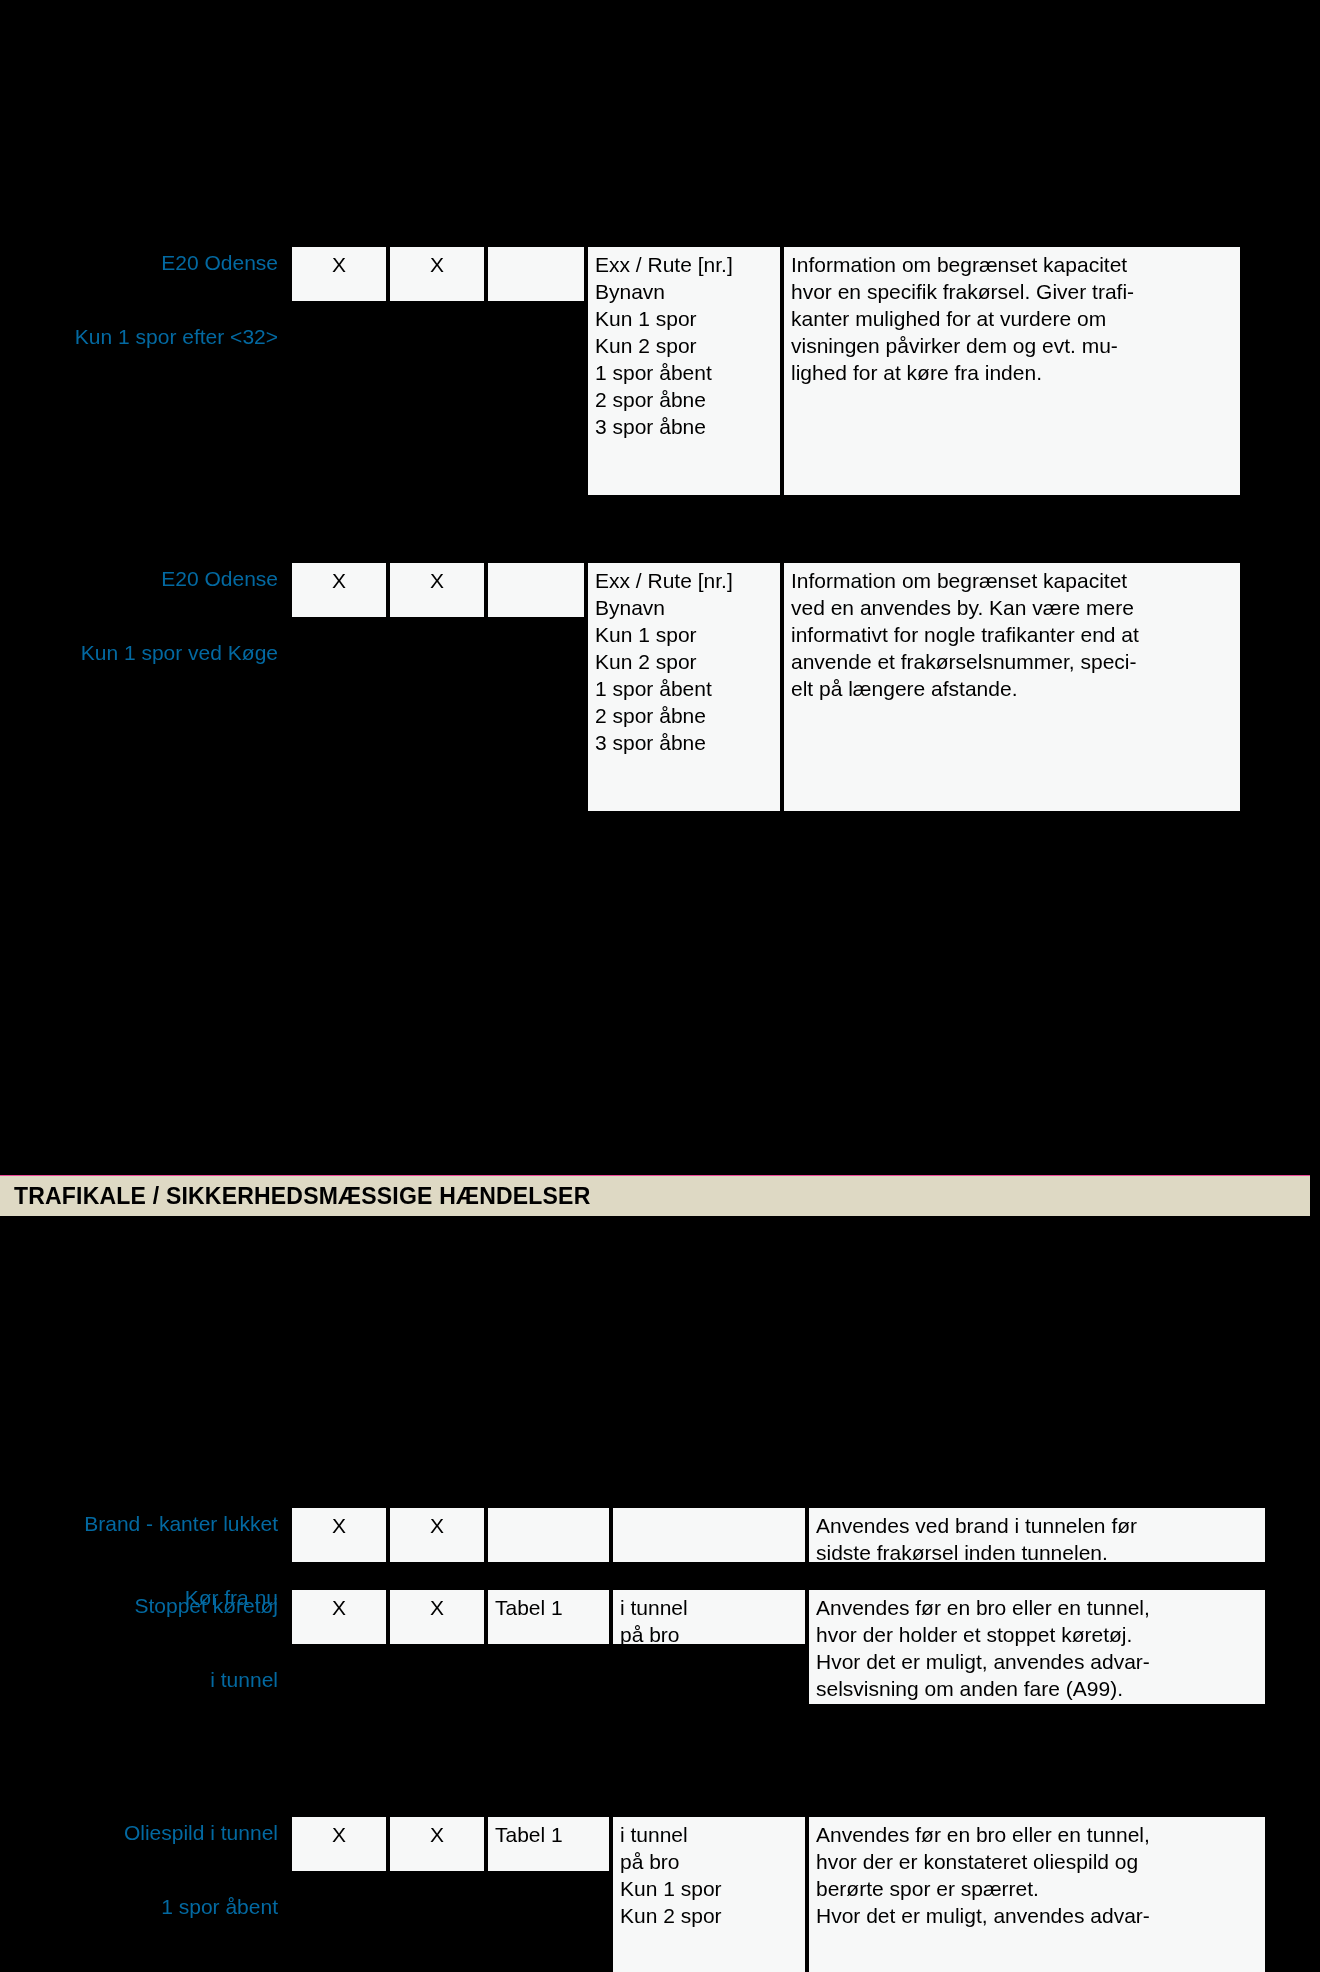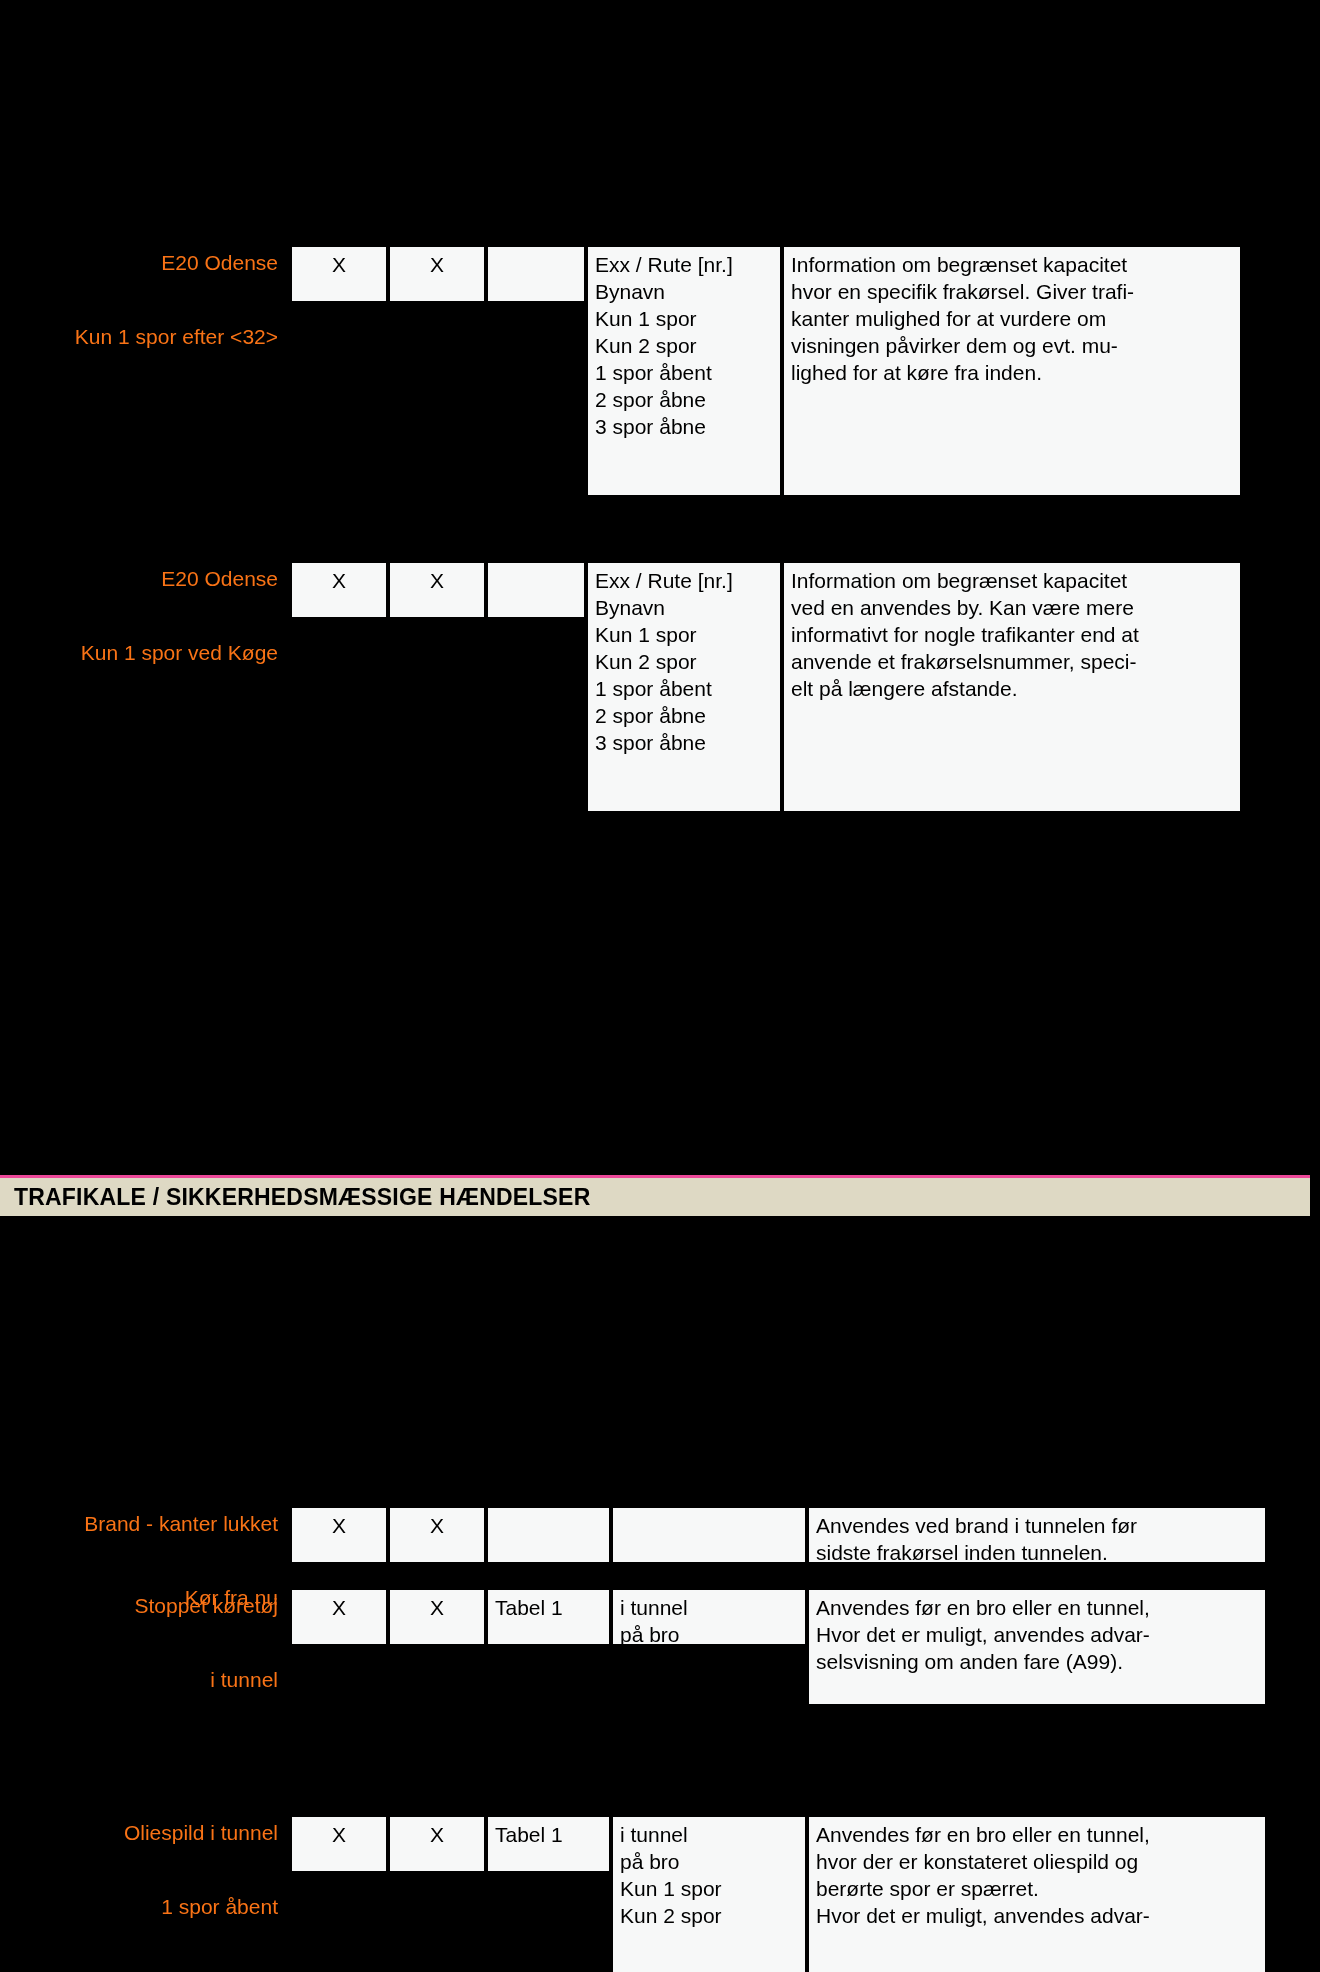--- a/index.html
+++ b/index.html
@@ -26,21 +26,21 @@
   
   .row {
     position: absolute;
     display: flex;
     align-items: stretch;
   }
   .label-cell {
     width: 290px;
     text-align: right;
     padding-right: 12px;
-    color: #f97316;
+    color: #0369a1;
     font-size: 21px;
     line-height: 27px;
     box-sizing: border-box;
     padding-top: 4px;
   }
   .label-cell .l2 { display: block; margin-top: 47px; }
 
   .cell {
     border: 2px solid #000000;
     background: #f7f8f8;
@@ -67,21 +67,21 @@
   }
   .cell .line { display: block; white-space: nowrap; }
 
   
   .section-banner {
     position: absolute;
     left: 0;
     width: 1310px;
     height: 42px;
     background: #ded9c4;
-    border-top: 3px solid #ec4899;
+    border-top: 1px solid #ec4899;
     border-bottom: 1px solid #000;
     display: flex;
     align-items: center;
     padding-left: 14px;
     box-sizing: border-box;
     font-size: 23px;
     font-weight: bold;
     letter-spacing: 0.2px;
   }
 </style>
@@ -168,20 +168,21 @@
     </div>
     <div class="cell x" style="height:58px;">X</div>
     <div class="cell x" style="height:58px;">X</div>
     <div class="cell tabel" style="height:58px;">Tabel 1</div>
     <div class="cell opts" style="height:58px;">
       <span class="line">i tunnel</span>
       <span class="line">på bro</span>
     </div>
     <div class="cell desc" style="height:118px;">
       <span class="line">Anvendes før en bro eller en tunnel,</span>
+      <span class="line">hvor der holder et stoppet køretøj.</span>
       <span class="line">Hvor det er muligt, anvendes advar-</span>
       <span class="line">selsvisning om anden fare (A99).</span>
     </div>
   </div>
 
   <div class="row" style="left:0px; top:1815px;">
     <div class="label-cell">
       <span class="l1">Oliespild i tunnel</span>
       <span class="l2">1 spor åbent</span>
     </div>

